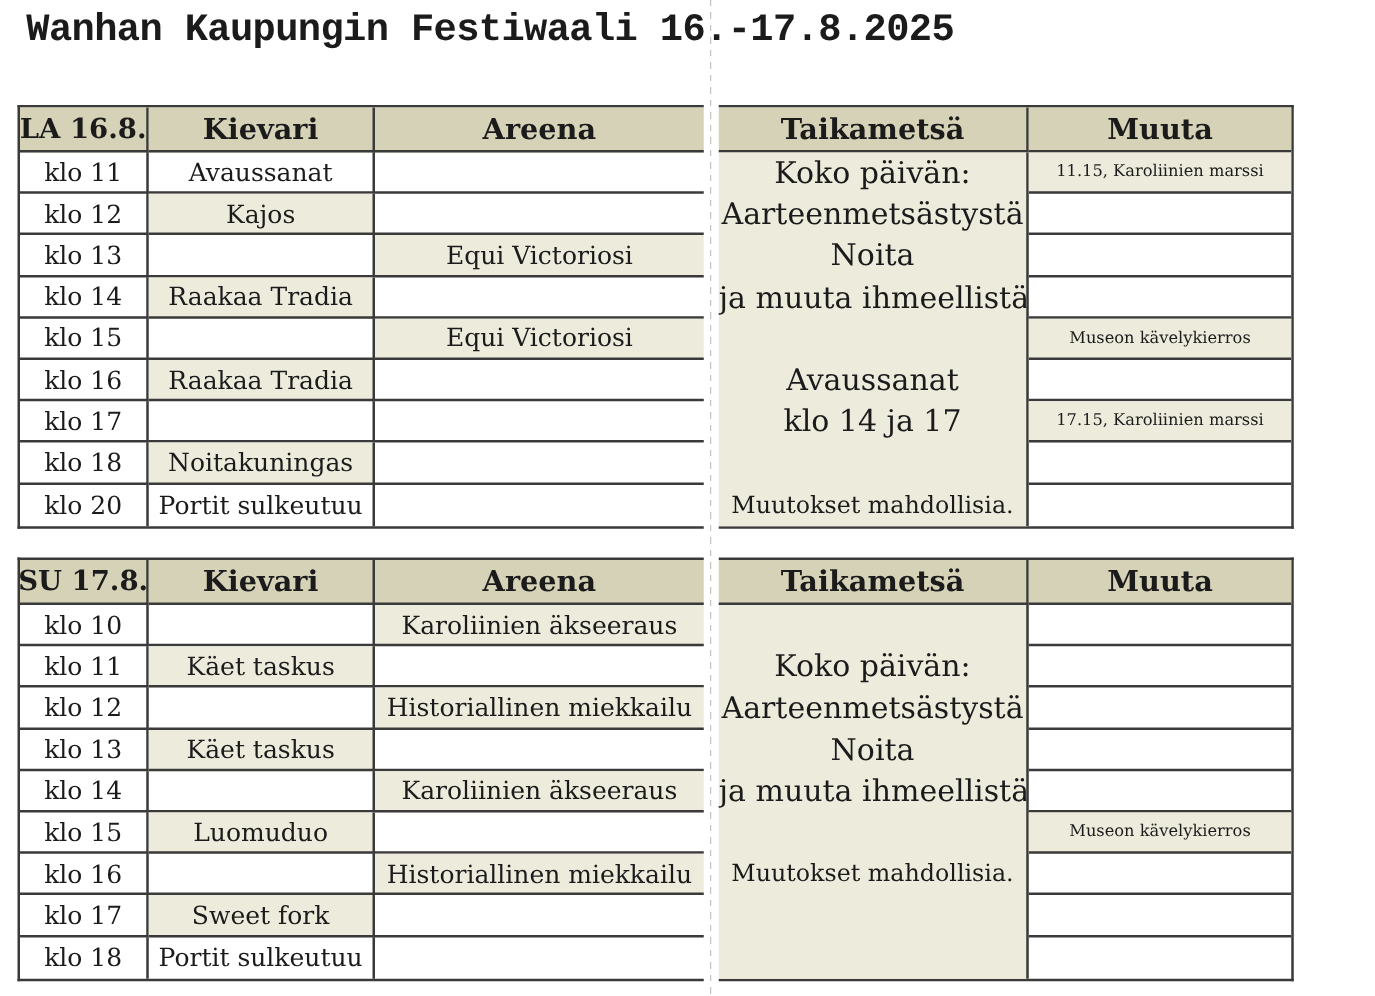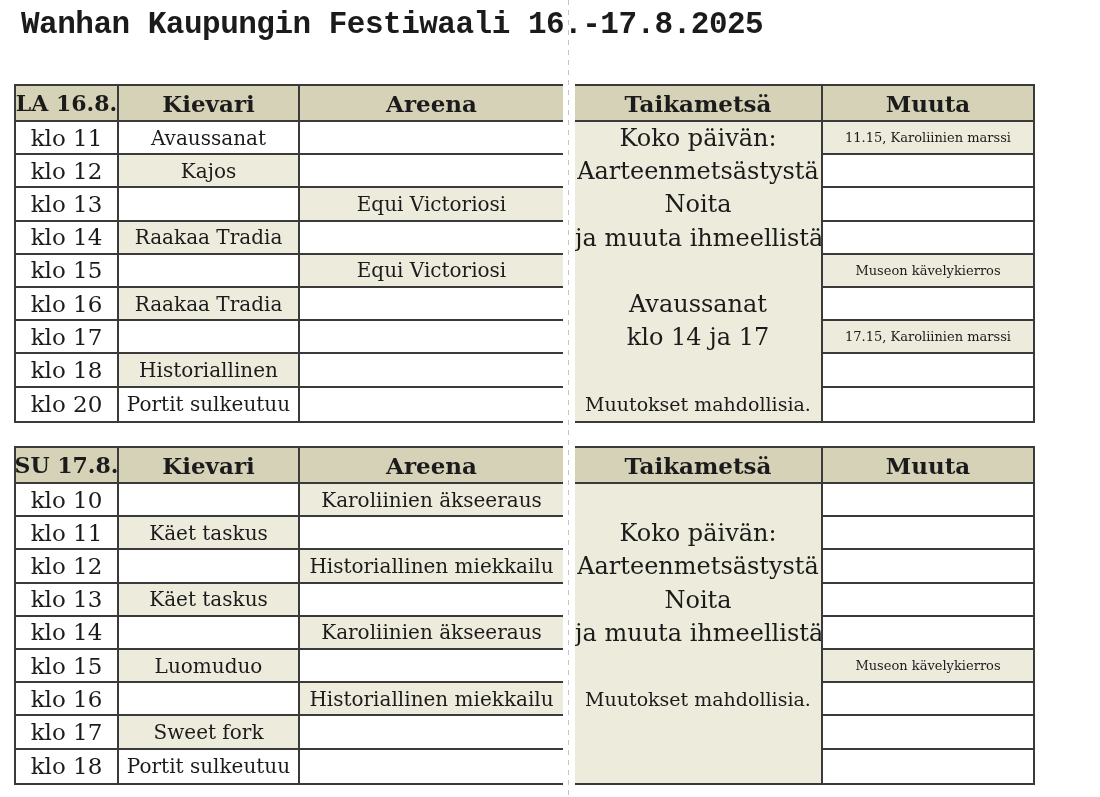--- a/index.html
+++ b/index.html
@@ -60,21 +60,21 @@
     white-space:nowrap;
   }
   .hcell.day{font-size:22px;}
   .cell{
     display:flex;align-items:center;justify-content:center;
     font-size:20px;white-space:nowrap;
     border-bottom:2px solid var(--border);
   }
   .cell.last{border-bottom:none;}
   .colsep{border-right:2px solid var(--border);}
-  .cell.time{font-size:23px;}
+  .cell.time{font-size:20px;}
   .cell.shaded{background:var(--shaded-bg);}
   .cell.muuta{font-size:13px;}
   .tkcell{
     grid-column:1/2;grid-row:2/11;
     background:var(--shaded-bg);
     border-right:2px solid var(--border);
     overflow:hidden;
   }
   .tkline{
     height:33.2px;line-height:33.2px;
@@ -109,21 +109,21 @@
         <div class="cell time colsep">klo 15</div>
         <div class="cell colsep"></div>
         <div class="cell shaded">Equi Victoriosi</div>
         <div class="cell time colsep">klo 16</div>
         <div class="cell colsep shaded">Raakaa Tradia</div>
         <div class="cell"></div>
         <div class="cell time colsep">klo 17</div>
         <div class="cell colsep"></div>
         <div class="cell"></div>
         <div class="cell time colsep">klo 18</div>
-        <div class="cell colsep shaded">Historiallinen</div>
+        <div class="cell colsep shaded">Noitakuningas</div>
         <div class="cell"></div>
         <div class="cell time colsep last">klo 20</div>
         <div class="cell colsep last">Portit sulkeutuu</div>
         <div class="cell last"></div>
       </div>
     <div class="half half-right">
         <div class="hcell colsep">Taikametsä</div>
         <div class="hcell">Muuta</div>
         <div class="tkcell">
           <div class="tkline">Koko päivän:</div>

